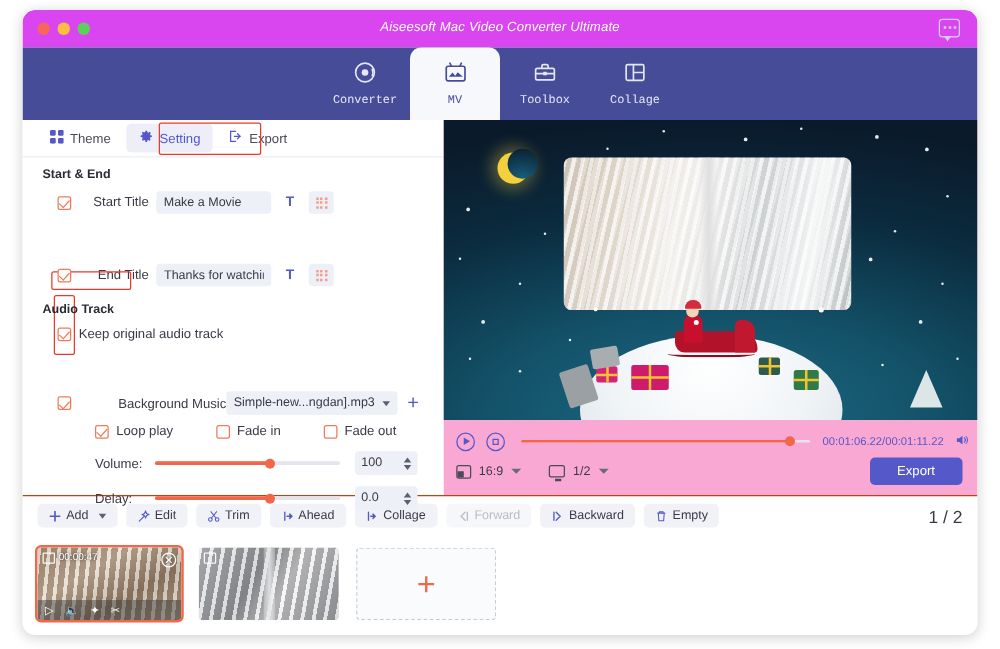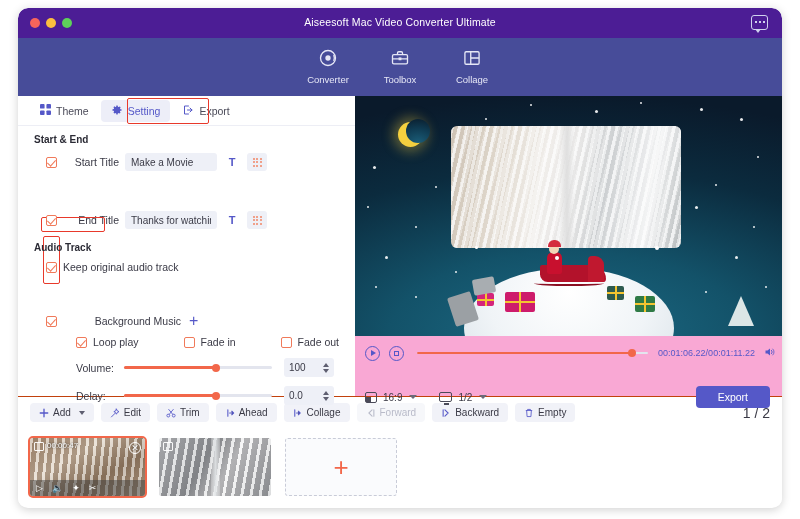--- a/index.html
+++ b/index.html
@@ -15,23 +15,24 @@
     background: #ffffff;
     border-radius: 10px;
     overflow: hidden;
     box-shadow: 0 2px 10px rgba(0,0,0,0.18);
   }
 
   
   .titlebar {
     position: relative;
     height: 30px;
-    background: #4c1d95;
+    background: #d946ef;
     border-top-left-radius: 10px;
     border-top-right-radius: 10px;
+    font-style: italic;
   }
   .traffic { position: absolute; left: 12px; top: 10px; display: flex; gap: 6px; }
   .tl { width: 10px; height: 10px; border-radius: 50%; display: block; }
   .tl.red { background: #F8655B; }
   .tl.yellow { background: #FBBE3F; }
   .tl.green { background: #5ED05A; }
   .win-title {
     position: absolute; left: 0; right: 0; top: 8px;
     text-align: center;
     color: #ffffff;
@@ -61,20 +62,21 @@
 
   
   .nav {
     position: relative;
     height: 58px;
     background: #474C99;
     display: flex;
     justify-content: center;
     align-items: flex-end;
     gap: 0px;
+    font-family: Liberation Mono, monospace;
   }
   .nav-tab {
     width: 72px; height: 58px;
     display: flex; flex-direction: column;
     align-items: center; justify-content: flex-start;
     padding-top: 6px;
     color: #E6E7F6;
     font-size: 9.5px;
     cursor: pointer;
     position: relative;
@@ -168,21 +170,21 @@
   .sel {
     height: 19px; min-width: 115px;
     background: #EEF0F7; border-radius: 3px;
     display: flex; align-items: center; justify-content: space-between;
     padding: 0 6px; font-size: 10px; color: #3A3A46;
     cursor: pointer;
   }
   .caret { border-left:3.5px solid transparent; border-right:3.5px solid transparent; border-top:4px solid #5E5E70; margin-left:6px;}
   .plus-btn { color:#5558C8; font-size:16px; margin-left:8px; line-height:1; cursor:pointer; }
 
-  .opts-row { display:flex; padding-left:58px; margin-top:6px; margin-bottom:10px; font-size:10.5px;gap:11px;}
+  .opts-row { display:flex; padding-left:58px; margin-top:6px; margin-bottom:10px; font-size:10.5px;}
   .opt { display:flex; align-items:center; margin-right:34px; }
 
   .slider-row { display:flex; align-items:center; padding-left:58px; margin-bottom:9px; }
   .slider-lbl { width:48px; font-size:10.5px; color:#3A3A46; }
   .track {
     position: relative;
     width: 148px; height: 2.5px;
     background: #E3E5EE; border-radius: 2px;
     margin-right: 12px;
   }
@@ -263,21 +265,21 @@
   .ctrl-row1 { display:flex; align-items:center; height:22px; padding-left: 4px;}
   .cbtn { width:15px;height:15px;border:1.4px solid #5558C8;border-radius:50%;
           display:flex;align-items:center;justify-content:center;margin-right:9px;cursor:pointer;}
   .play-tri{width:0;height:0;border-left:5px solid #5558C8;border-top:3.5px solid transparent;border-bottom:3.5px solid transparent;margin-left:1.5px;}
   .stop-sq{width:5px;height:5px;border:1.2px solid #5558C8;}
   .ptrack{position:relative;flex:1;height:2.5px;background:#E3E5EE;border-radius:2px;margin:0 10px 0 4px;}
   .pfill{position:absolute;left:0;top:0;height:100%;background:#F2674A;border-radius:2px;}
   .pknob{position:absolute;top:50%;transform:translate(-50%,-50%);width:8px;height:8px;border-radius:50%;background:#F2674A;cursor:pointer;}
   .time{font-size:9px;color:#5558C8;white-space:nowrap;margin-right:8px;}
   .spk{color:#5558C8;font-size:12px;cursor:pointer;}
-  .ctrl-row2{display:flex;align-items:center;height:26px;padding-left:4px;margin-top:20px;}
+  .ctrl-row2{display:flex;align-items:center;height:26px;padding-left:4px;}
   .ratio-ico{width:12px;height:11px;border:1.3px solid #4A4A58;border-radius:2px;margin-right:6px;position:relative;}
   .ratio-ico::after{content:"";position:absolute;left:0;bottom:0;width:5px;height:5px;background:#4A4A58;}
   .mon-ico{width:13px;height:10px;border:1.3px solid #4A4A58;border-radius:2px;margin-right:6px;position:relative;}
   .mon-ico::after{content:"";position:absolute;left:3.5px;bottom:-3.5px;width:5px;height:2px;background:#4A4A58;}
   .ctrl-txt{font-size:10px;color:#3A3A46;margin-right:7px;}
   .dd-caret{border-left:4px solid transparent;border-right:4px solid transparent;border-top:4.5px solid #6A6A7A;margin-right:22px;cursor:pointer;}
   .export-btn{
     margin-left:auto; margin-right:6px;
     background:#5558C8; color:#fff;
     font-size:10.5px; padding:5px 22px; border-radius:4px;
@@ -357,20 +359,30 @@
       <div class="nav-ico">
         <svg width="20" height="20" viewBox="0 0 24 24" fill="none" stroke="#E6E7F6" stroke-width="1.6">
           <circle cx="12" cy="12" r="9"></circle>
             <circle cx="12" cy="12" r="3.2" fill="#E6E7F6" stroke="none"></circle>
           <path d="M19 9 A8 8 0 0 1 19 15" stroke-linecap="round"></path>
         </svg>
       </div>
       <div class="nav-label">Converter</div>
     </div>
 
+    <div class="nav-tab active">
+      <div class="nav-ico">
+        <svg width="21" height="20" viewBox="0 0 24 24" fill="none" stroke="#474C99" stroke-width="1.6">
+          <rect x="3" y="6" width="18" height="14" rx="2"></rect>
+          <path d="M5.5 16l3.5-4 2.6 3 2.4-3.2L19 16" fill="#474C99" stroke="none"></path>
+          <path d="M8 6 L6.5 3 M16 6 L17.5 3" stroke-linecap="round"></path>
+        </svg>
+      </div>
+      <div class="nav-label">MV</div>
+    </div>
 
     <div class="nav-tab">
       <div class="nav-ico">
         <svg width="20" height="20" viewBox="0 0 24 24" fill="none" stroke="#E6E7F6" stroke-width="1.6">
           <rect x="3" y="8" width="18" height="11" rx="1.6"></rect>
           <path d="M9 8V6a1.5 1.5 0 0 1 1.5-1.5h3A1.5 1.5 0 0 1 15 6v2"></path>
           <path d="M3 13h18"></path>
           <rect x="10.3" y="11.3" width="3.4" height="3.4" fill="#E6E7F6" stroke="none"></rect>
         </svg>
       </div>
@@ -478,20 +490,24 @@
       <div class="sec-title" style="padding-top:6px;">Audio Track</div>
 
       <div class="row" style="margin-top:4px;">
         <span class="cb checked"></span>
         <span class="lbl">Keep original audio track</span>
       </div>
 
       <div class="row">
         <span class="cb checked"></span>
         <span class="lbl" style="width:118px;">Background Music</span>
+        <span class="sel">
+          <span>Simple-new...ngdan].mp3</span>
+          <span class="caret"></span>
+        </span>
         <span class="plus-btn">+</span>
       </div>
 
       <div class="opts-row">
         <span class="opt">
           <span class="cb checked"></span>
           <span class="lbl">Loop play</span>
         </span>
         <span class="opt">
           <span class="cb"></span>

